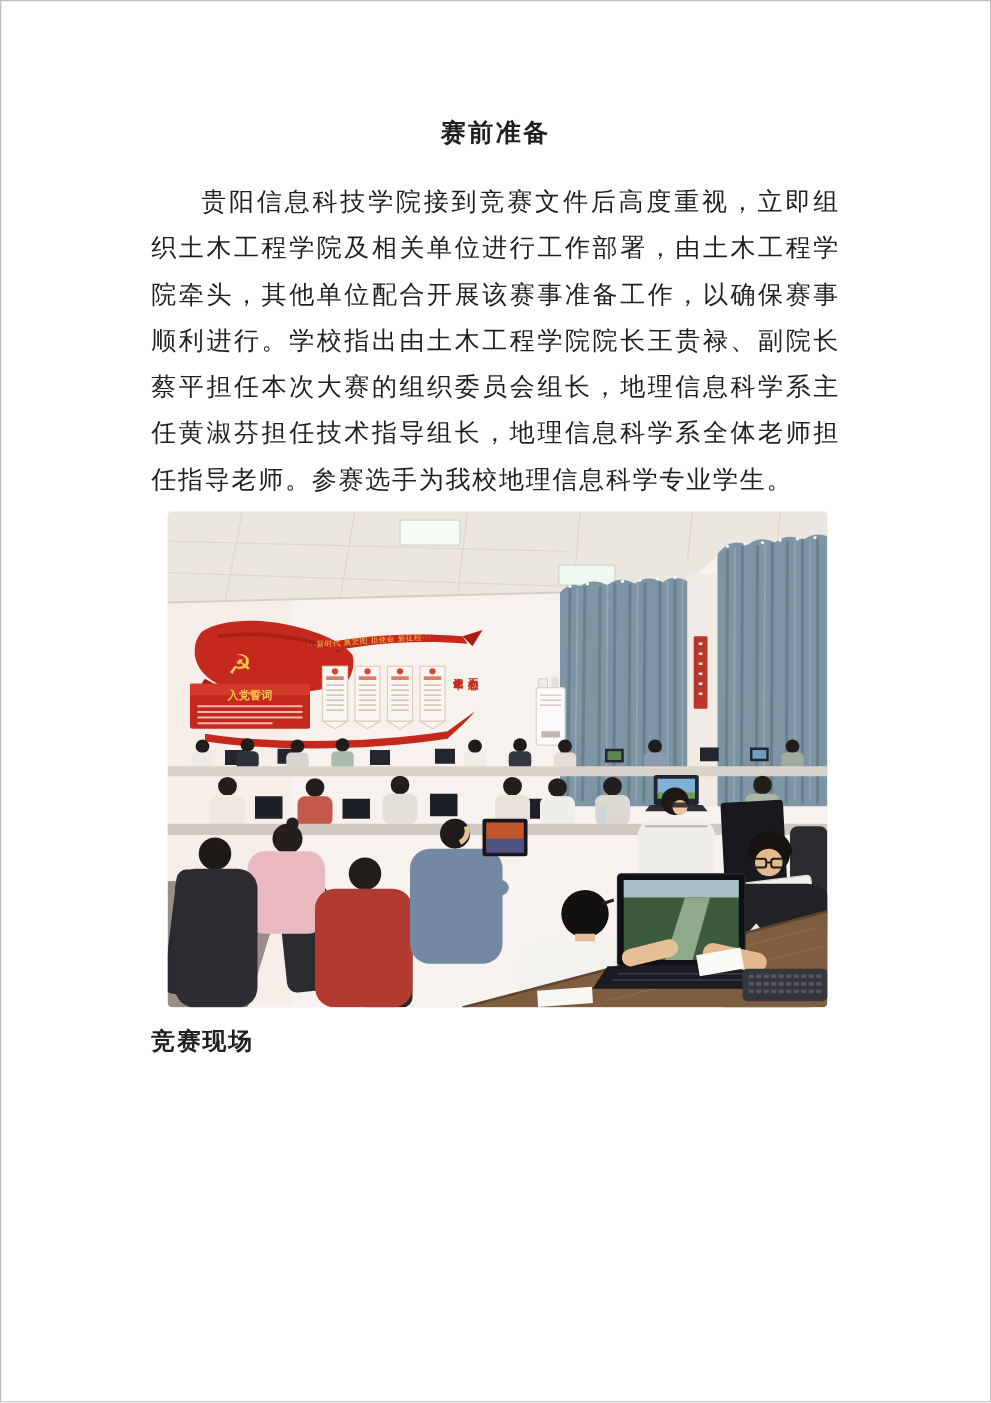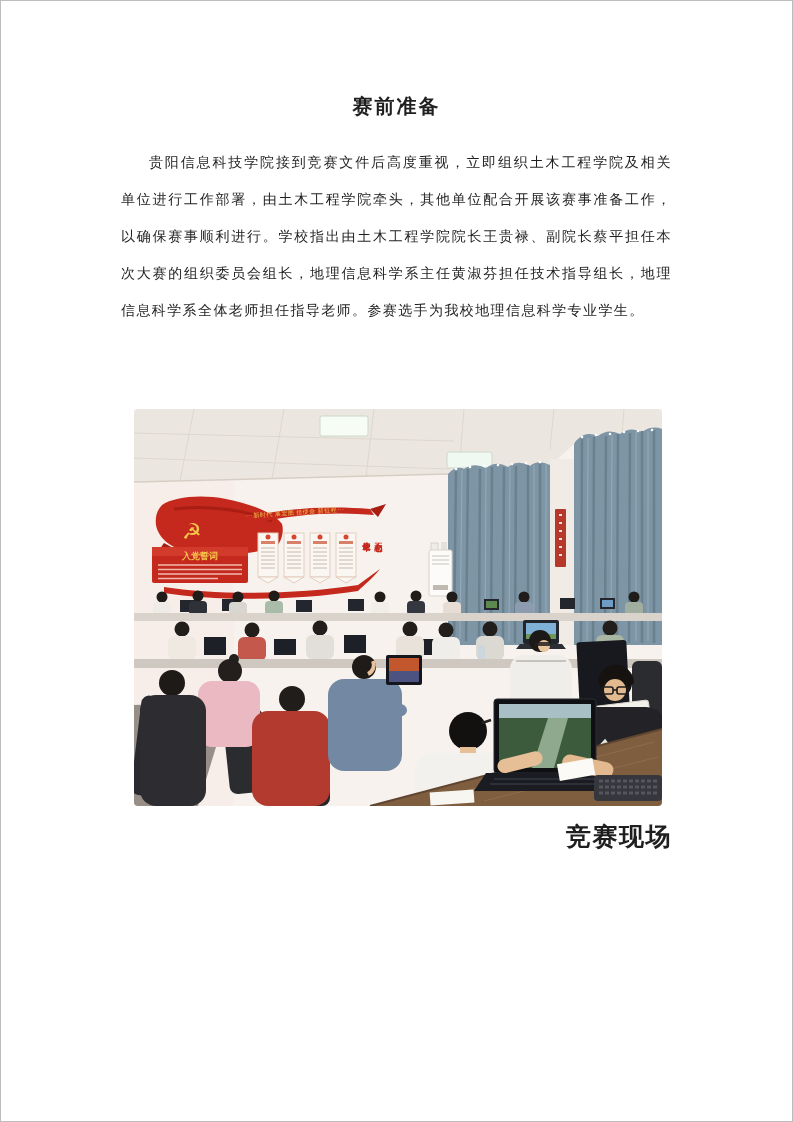--- a/index.html
+++ b/index.html
@@ -2,47 +2,47 @@
 <html><head>
 <meta charset="utf-8">
 <style>
   html,body{margin:0;padding:0;background:#fff;}
   .page{
     position:relative;
     width:793px;height:1122px;
     box-sizing:border-box;
     background:#ffffff;
     border:1px solid #bdbdbd;
-    font-family:Liberation Serif, serif;
+    font-family:Liberation Sans, sans-serif;
     color:#1f1f1f;
     overflow:hidden;
   }
   .heading{
     position:absolute;top:92px;left:120px;width:551px;
     margin:0;text-align:center;
     font-size:20px;font-weight:bold;letter-spacing:2px;
   }
   .bodytext{
     margin:0;
-    font-size:14px;line-height:37px;
+    font-size:20px;line-height:37px;
     letter-spacing:1.4px;
     text-align:justify;
     text-indent:2em;
   }
   .para1{position:absolute;top:143px;left:120px;width:551px;}
   .photo{
     position:absolute;top:408px;left:133px;
     width:528px;height:397px;margin:0;
     border-radius:4px;overflow:hidden;
     background:#f7f2ee;
   }
   .photo svg{display:block;}
   .caption{
     position:absolute;top:819px;left:120px;width:551px;
-    text-align:right;font-size:25px;font-weight:bold;letter-spacing:1.5px;
+    text-align:left;font-size:19px;font-weight:bold;letter-spacing:1.5px;
   }
   .para2{position:absolute;top:862px;left:120px;width:551px;}
   .banner-text{letter-spacing:0.5px;}
   .vtext{writing-mode:vertical-rl;}
 </style>
 </head>
 <body>
 
 <div class="page">
 

